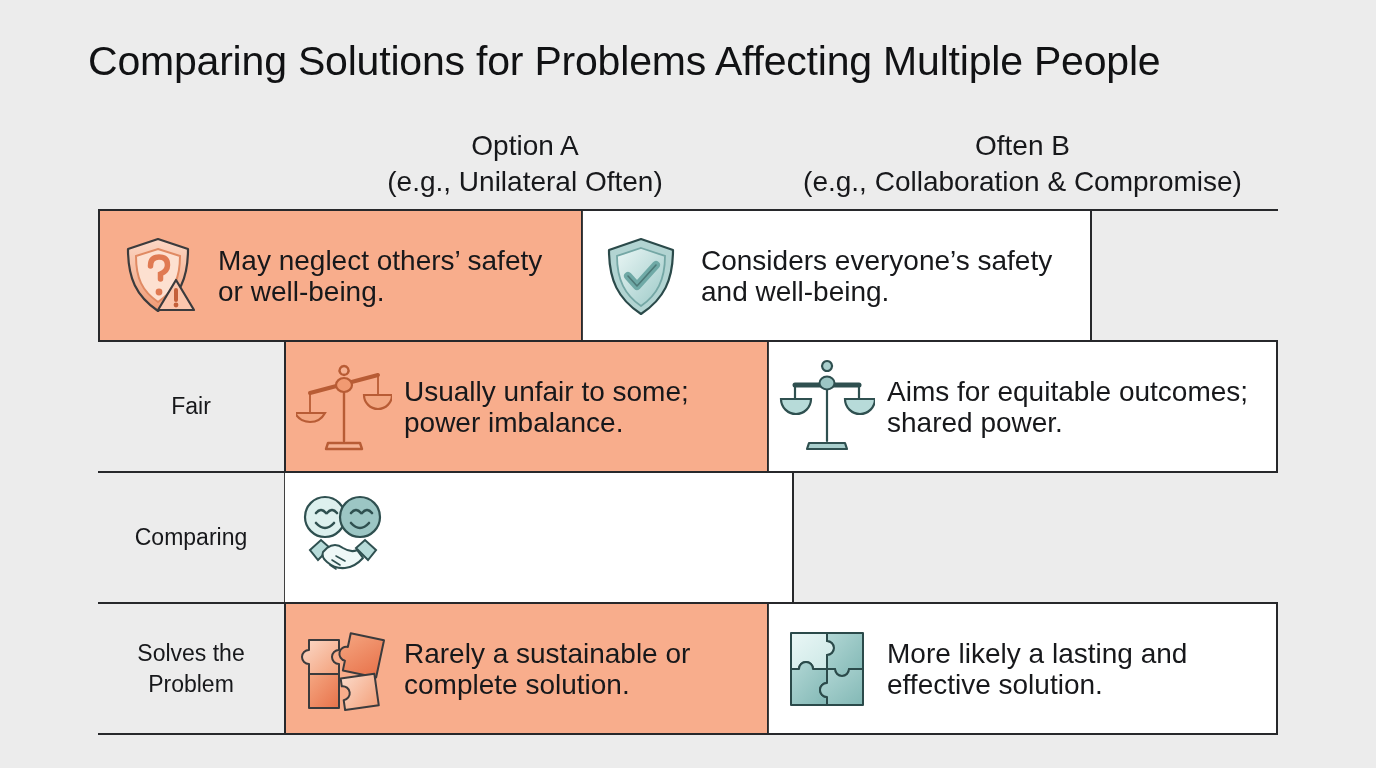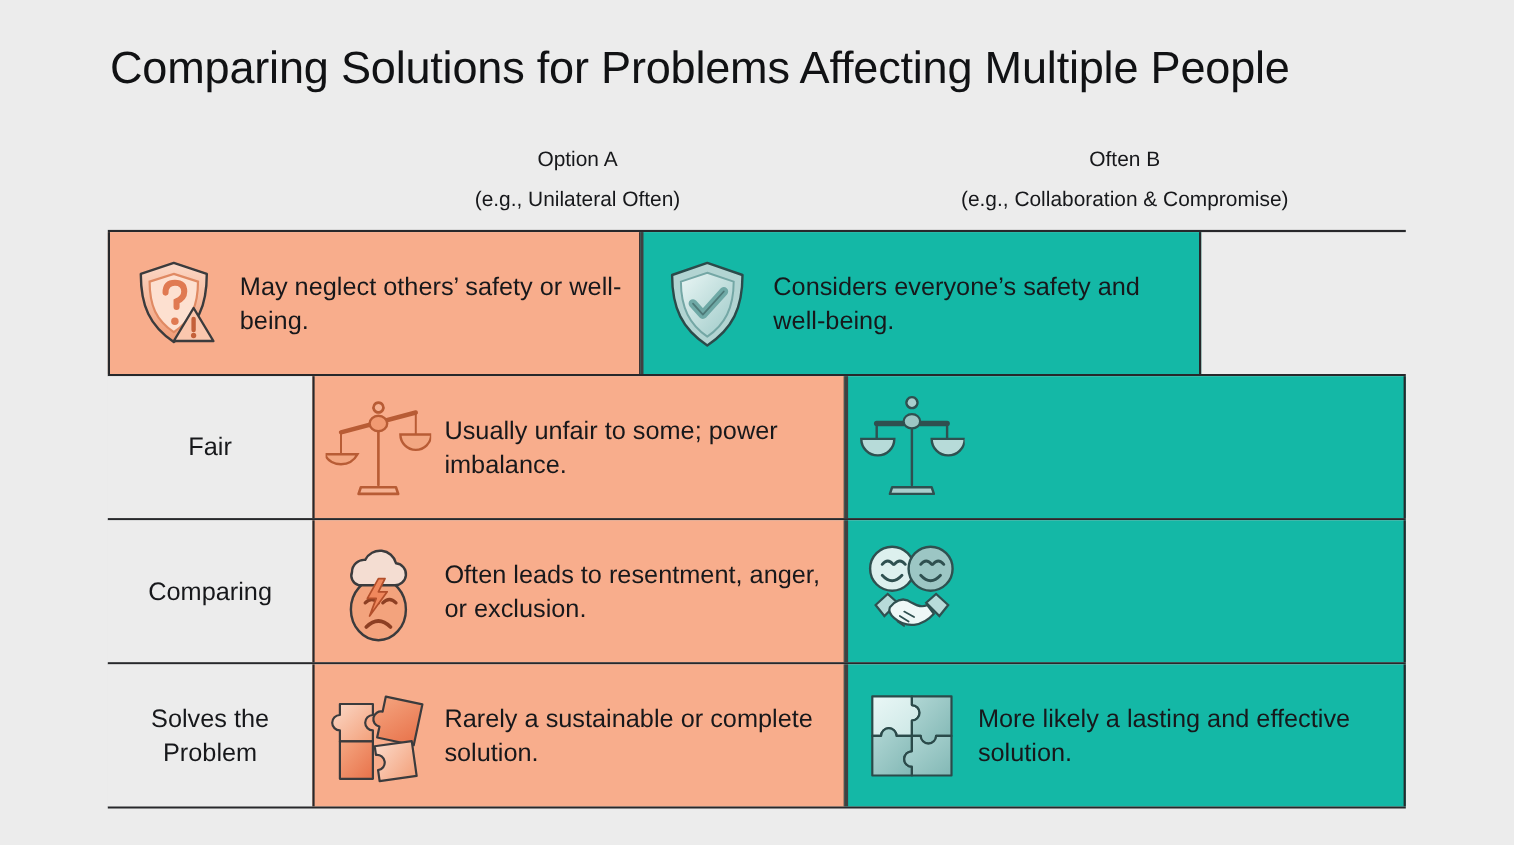--- a/index.html
+++ b/index.html
@@ -25,29 +25,28 @@
   
   .title {
     position: absolute;
     left: 88px;
     top: 38px;
     font-size: 41px;
     font-weight: 400;
     letter-spacing: -0.2px;
     color: #111214;
     white-space: nowrap;
-    margin-left: 12px;
   }
 
   
   .col-head {
     position: absolute;
     top: 128px;
     text-align: center;
-    font-size: 19px;
+    font-size: 28px;
     line-height: 36px;
     color: #17181b;
   }
   .col-head .name { display: block; }
   .col-head .eg { display: block; }
   #head-a { left: 284px; width: 482px; }
   #head-b { left: 769px; width: 507px; }
 
   
   .table {
@@ -91,38 +90,38 @@
     padding: 0 10px 0 6px;
     position: relative;
   }
   .cell.a {
     background: #f8ad8c;
     flex: 0 0 484px;
     width: 484px;
     border-right: 1px solid #27282b;
   }
   .cell.b {
-    background: #14b8a6;
+    background: #ffffff;
     flex: 0 0 510px;
     width: 510px;
-    border-left: 3px solid #404040;
+    border-left: 1px solid #404040;
   }
 
   .icon-wrap {
     flex: 0 0 104px;
     width: 104px;
     height: 100px;
     display: flex;
     align-items: center;
     justify-content: center;
   }
   .icon-wrap svg { display: block; }
 
   .cell-text {
-    font-size: 23px;
+    font-size: 28px;
     line-height: 31px;
     color: #17181b;
     padding-left: 8px;
   }
 </style>
 </head>
 <body>
 
 <div class="page">
 
@@ -211,38 +210,26 @@
               <path d="M16 26 L80 26" stroke-width="5"></path>
               <path d="M48 12 a5 5 0 1 1 0.1 0" fill="#a9cfcd"></path>
               <path d="M16 26 L16 40"></path>
                 <path d="M80 26 L80 40"></path>
             </g>
             <ellipse cx="48" cy="24" rx="7.5" ry="6.5" fill="#9cc6c4" stroke="#2f5050" stroke-width="2"></ellipse>
             <path d="M2 40 A15 15 0 0 0 32 40 Z" fill="#b7dbd9" stroke="#2f5050" stroke-width="2.2"></path>
             <path d="M66 40 A15 15 0 0 0 96 40 Z" fill="#b7dbd9" stroke="#2f5050" stroke-width="2.2"></path>
           </svg>
         </div>
+        <div class="cell-text">Aims for equitable outcomes; shared power.</div>
       </div>
     </div>
 
     <div class="row">
       <div class="rowlabel">Comparing</div>
-      <div class="cell a">
-        <div class="icon-wrap">
-          <svg width="92" height="96" viewBox="0 0 92 96">
-            <ellipse cx="46" cy="64" rx="25" ry="28" fill="#f3a37d" stroke="#3b3b3d" stroke-width="2.2"></ellipse>
-            <path d="M34 58 q6 -6 12 0" fill="none" stroke="#8d3f23" stroke-width="3" stroke-linecap="round"></path>
-            <path d="M50 58 q6 -6 12 0" fill="none" stroke="#8d3f23" stroke-width="3" stroke-linecap="round"></path>
-            <path d="M35 80 q11 -11 22 0" fill="none" stroke="#8d3f23" stroke-width="3.4" stroke-linecap="round"></path>
-            <path d="M22 30 a11 11 0 0 1 12 -11 a15 15 0 0 1 28 3 a10 10 0 0 1 -2 20 L28 42 a9 9 0 0 1 -6 -12 Z" fill="#f4ddd2" stroke="#3b3b3d" stroke-width="2.2" stroke-linejoin="round"></path>
-            <path d="M46 36 L36 54 L44 54 L38 70 L54 48 L46 48 L52 36 Z" fill="#f0875c" stroke="#b34f2b" stroke-width="1.6" stroke-linejoin="round"></path>
-          </svg>
-        </div>
-        <div class="cell-text">Often leads to resentment, anger, or exclusion.</div>
-      </div>
       <div class="cell b">
         <div class="icon-wrap">
           <svg width="98" height="96" viewBox="0 0 98 96">
             <circle cx="31" cy="27" r="20" fill="#ddf0ee" stroke="#2f5050" stroke-width="2.2"></circle>
             <circle cx="66" cy="27" r="20" fill="#9cc6c4" stroke="#2f5050" stroke-width="2.2"></circle>
             <path d="M22 23 q5 -6 10 0" fill="none" stroke="#2f5050" stroke-width="2.6" stroke-linecap="round"></path>
             <path d="M33 23 q5 -6 10 0" fill="none" stroke="#2f5050" stroke-width="2.6" stroke-linecap="round"></path>
             <path d="M22 33 q9 10 18 0" fill="none" stroke="#2f5050" stroke-width="2.6" stroke-linecap="round"></path>
             <path d="M57 23 q5 -6 10 0" fill="none" stroke="#2f5050" stroke-width="2.6" stroke-linecap="round"></path>
             <path d="M68 23 q5 -6 10 0" fill="none" stroke="#2f5050" stroke-width="2.6" stroke-linecap="round"></path>

